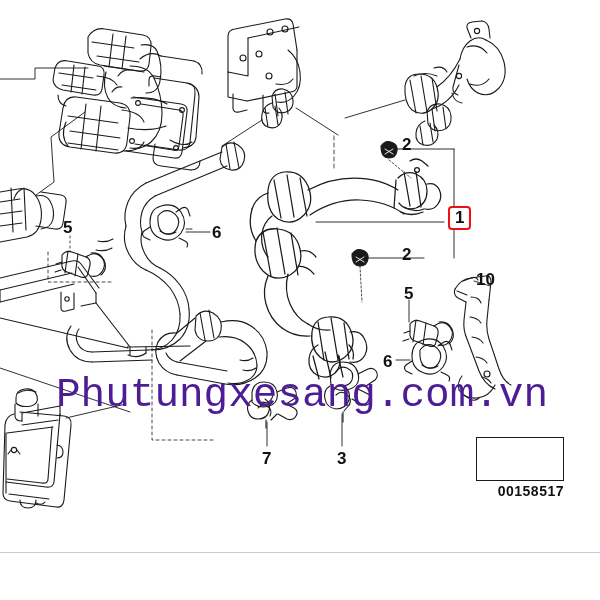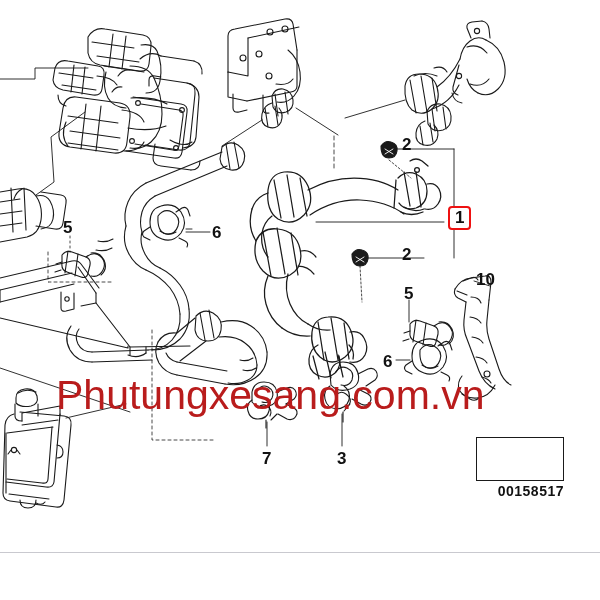--- a/index.html
+++ b/index.html
@@ -37,23 +37,23 @@
   .callout.highlighted {
     border: 2px solid #ee1111;
     border-radius: 4px;
     padding: 1px 5px 2px 5px;
     background: #ffffff;
   }
   #watermark {
     position: absolute;
     left: 56px;
     top: 372px;
-    font-family: Liberation Sans, sans-serif;
+    font-family: Liberation Mono, monospace;
     font-size: 41px;
-    color: #b91c1c;
+    color: #4c1d95;
     white-space: nowrap;
     letter-spacing: 0px;
     user-select: none;
     pointer-events: none;
   }
   #diagram-number-box {
     position: absolute;
     left: 476px;
     top: 437px;
     width: 88px;

